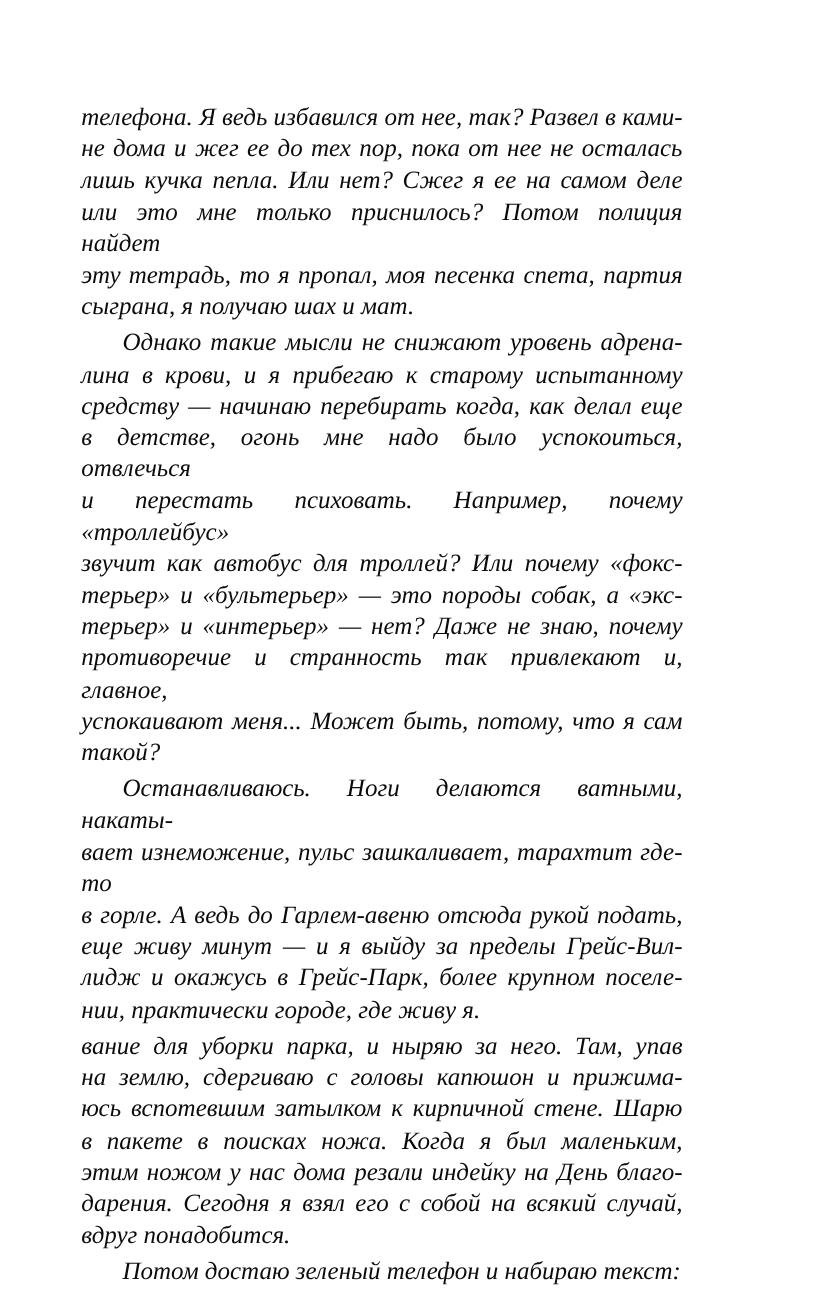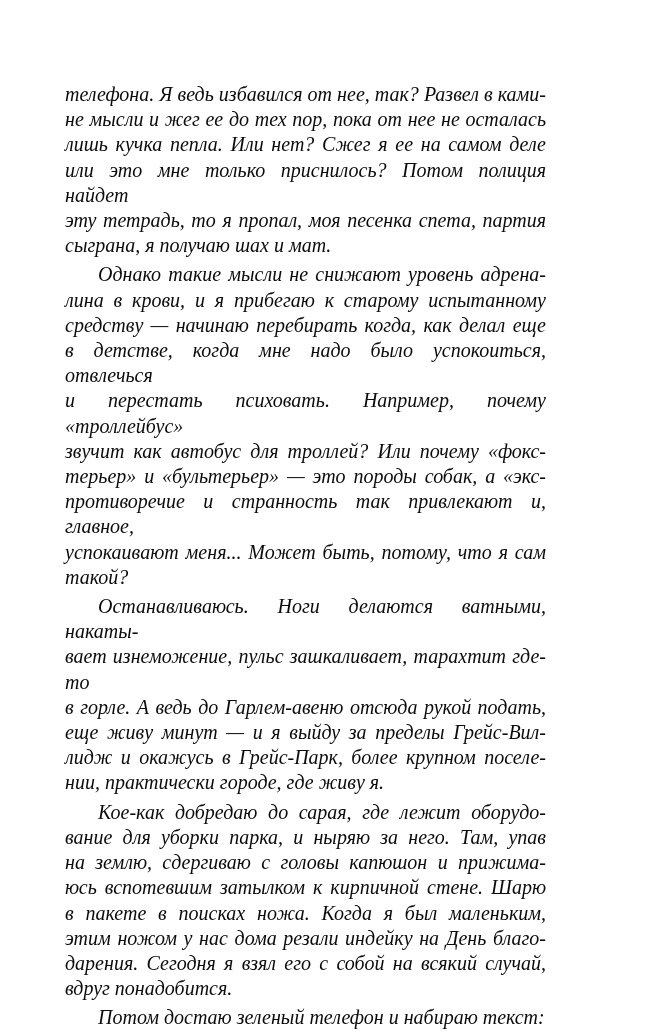--- a/index.html
+++ b/index.html
@@ -73,51 +73,51 @@
 <body>
 
 <div class="page">
   <div class="column">
 
 
     <div class="page-body">
 
       <div class="para">
         <div class="line j">телефона. Я ведь избавился от нее, так? Развел в ками-</div>
-        <div class="line j">не мысли и жег ее до тех пор, пока от нее не осталась</div>
+        <div class="line j">не дома и жег ее до тех пор, пока от нее не осталась</div>
         <div class="line j">лишь кучка пепла. Или нет? Сжег я ее на самом деле</div>
         <div class="line j">или это мне только приснилось? Потом полиция найдет</div>
         <div class="line j">эту тетрадь, то я пропал, моя песенка спета, партия</div>
         <div class="line last">сыграна, я получаю шах и мат.</div>
       </div>
 
       <div class="para">
         <div class="line j indent">Однако такие мысли не снижают уровень адрена-</div>
         <div class="line j">лина в крови, и я прибегаю к старому испытанному</div>
         <div class="line j">средству — начинаю перебирать когда, как делал еще</div>
-        <div class="line j">в детстве, когда мне надо было успокоиться, отвлечься</div>
+        <div class="line j">в детстве, огонь мне надо было успокоиться, отвлечься</div>
         <div class="line j">и перестать психовать. Например, почему «троллейбус»</div>
         <div class="line j">звучит как автобус для троллей? Или почему «фокс-</div>
         <div class="line j">терьер» и «бультерьер» — это породы собак, а «экс-</div>
+        <div class="line j">терьер» и «интерьер» — нет? Даже не знаю, почему</div>
         <div class="line j">противоречие и странность так привлекают и, главное,</div>
         <div class="line j">успокаивают меня... Может быть, потому, что я сам</div>
         <div class="line last">такой?</div>
       </div>
 
       <div class="para">
         <div class="line j indent">Останавливаюсь. Ноги делаются ватными, накаты-</div>
         <div class="line j">вает изнеможение, пульс зашкаливает, тарахтит где-то</div>
         <div class="line j">в горле. А ведь до Гарлем-авеню отсюда рукой подать,</div>
         <div class="line j">еще живу минут — и я выйду за пределы Грейс-Вил-</div>
         <div class="line j">лидж и окажусь в Грейс-Парк, более крупном поселе-</div>
         <div class="line last">нии, практически городе, где живу я.</div>
       </div>
 
       <div class="para">
-        <div class="line j indent">Кое-как добредаю до сарая, где лежит оборудо-</div>
         <div class="line j">вание для уборки парка, и ныряю за него. Там, упав</div>
         <div class="line j">на землю, сдергиваю с головы капюшон и прижима-</div>
         <div class="line j">юсь вспотевшим затылком к кирпичной стене. Шарю</div>
         <div class="line j">в пакете в поисках ножа. Когда я был маленьким,</div>
         <div class="line j">этим ножом у нас дома резали индейку на День благо-</div>
         <div class="line j">дарения. Сегодня я взял его с собой на всякий случай,</div>
         <div class="line last">вдруг понадобится.</div>
       </div>
 
       <div class="para">

